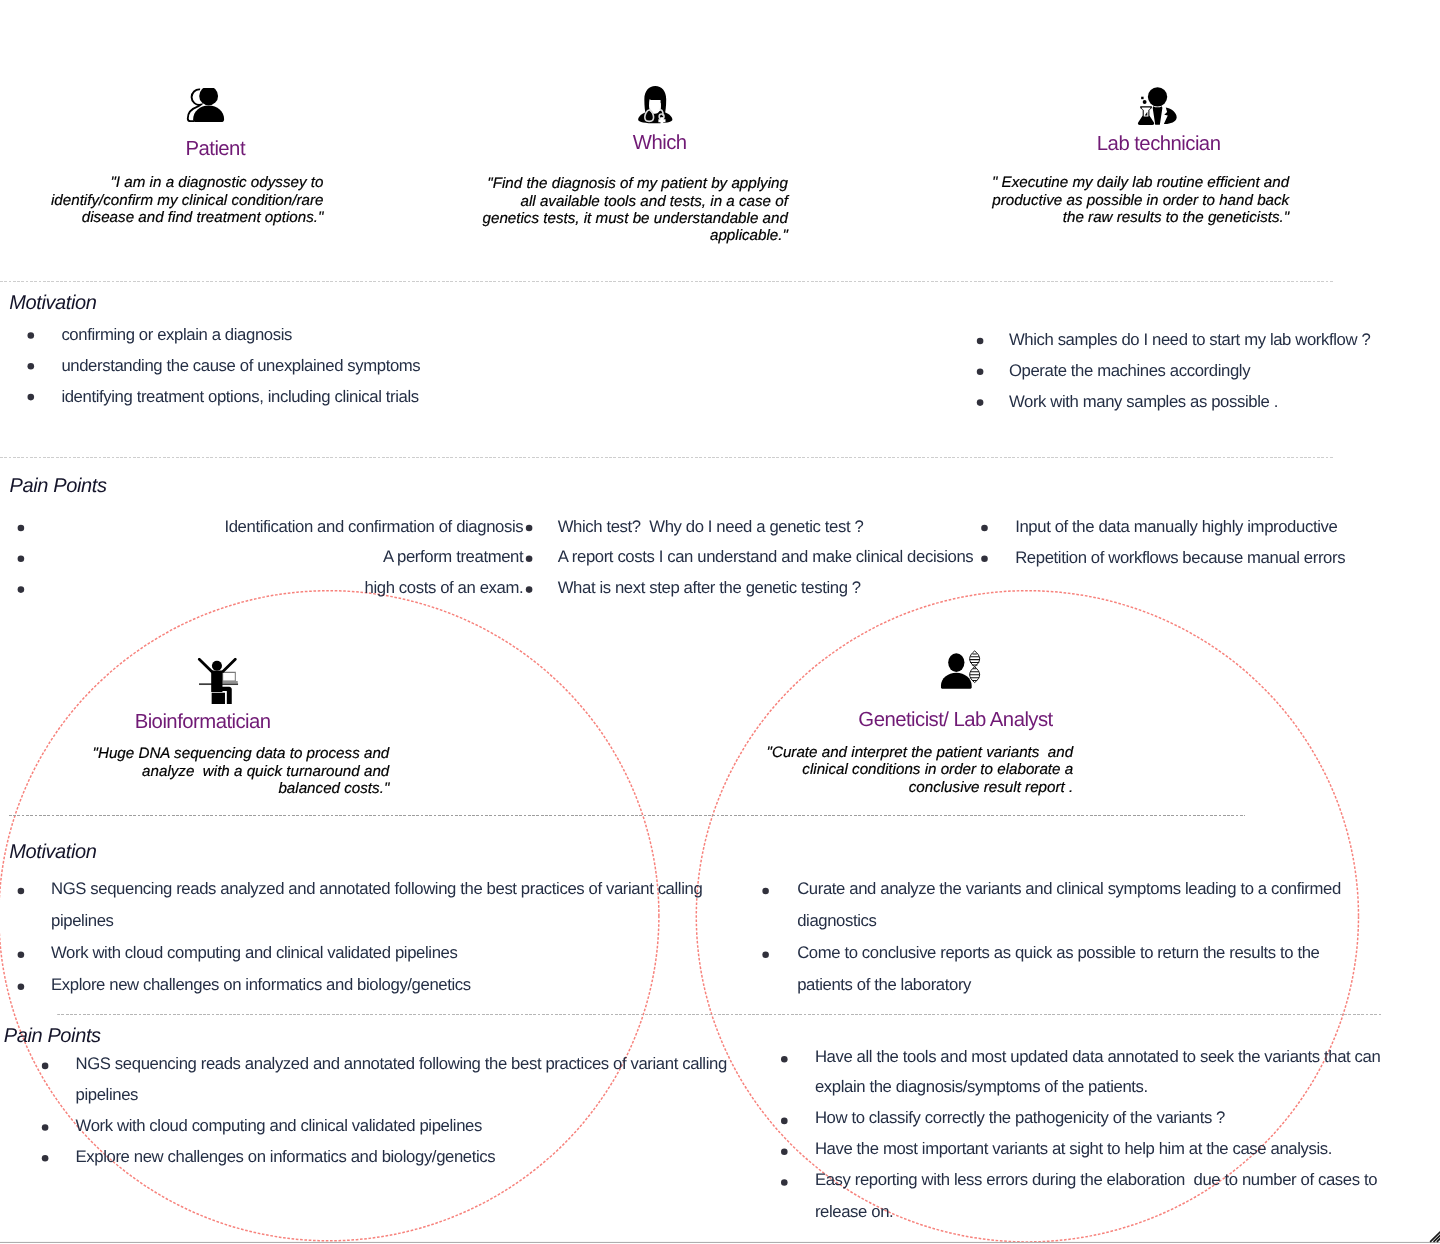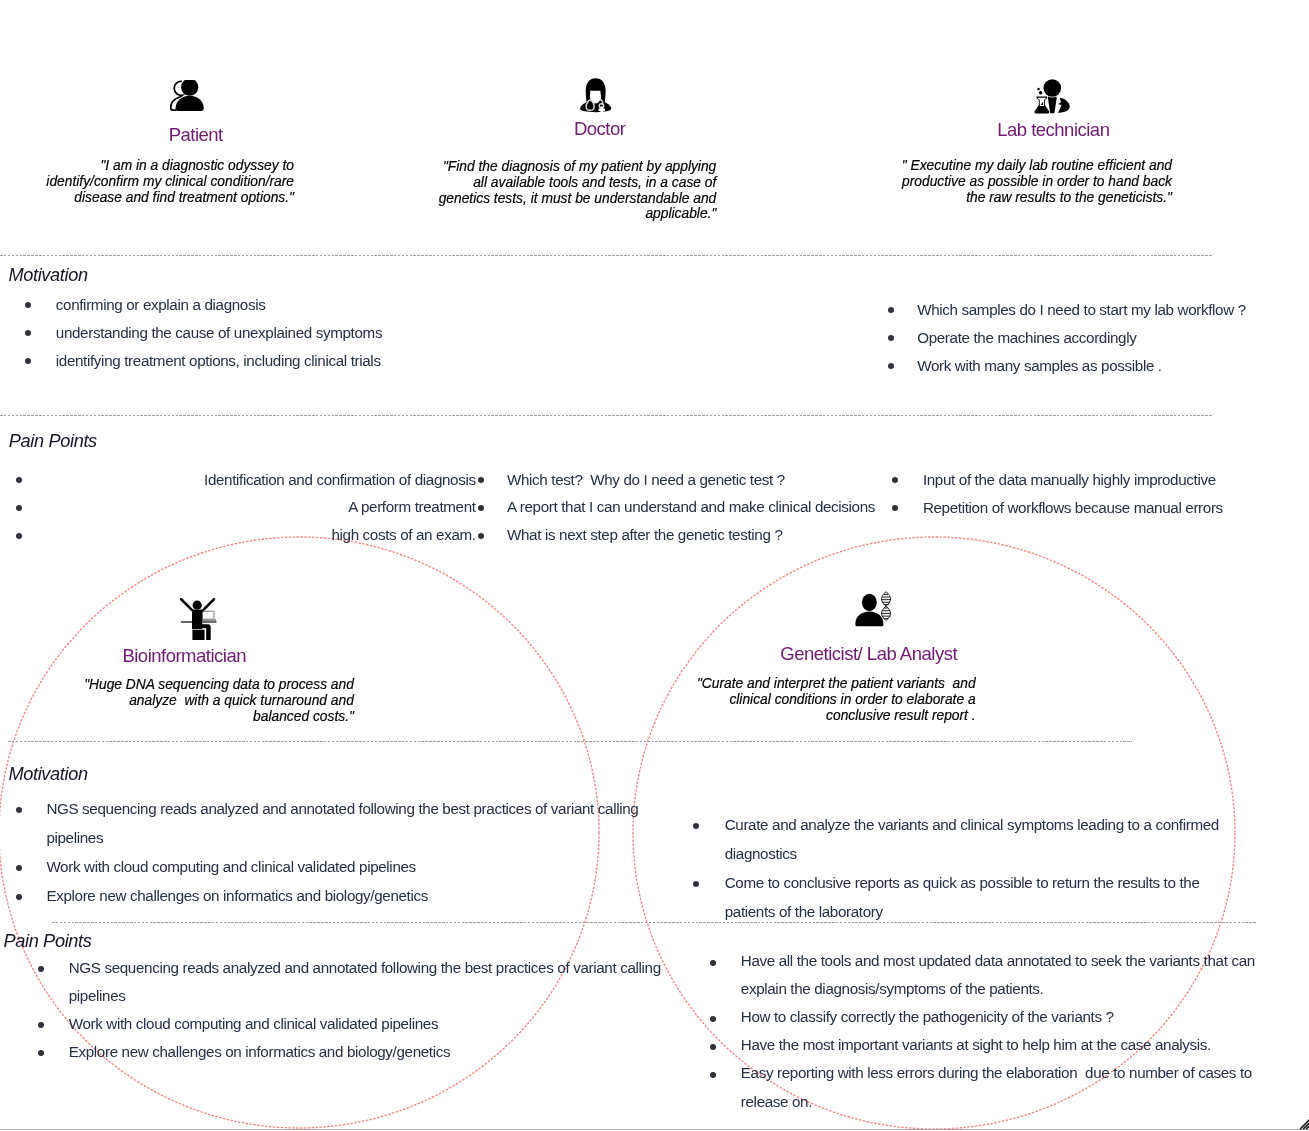--- a/index.html
+++ b/index.html
@@ -67,21 +67,21 @@
       <svg width="31.4" height="34.5" viewBox="1.0 0.9 30.0 32.9" aria-hidden="true">
         <path d="M16 22.3c-8.4 0-14.9 4.2-14.9 8.0 0 2.0 6.7 3.2 14.9 3.2s14.9-1.2 14.9-3.2c0-3.8-6.5-8.0-14.9-8.0z"></path>
         <path d="M16 1.0c-5.6 0-9.5 4.2-9.5 11.6 0 6.3 0.6 10.5 1.3 13.2 0.55 2.1 1.6 2.7 2.9 2.5l0.7-0.15 0-15.0 9.2 0 0 15.0 0.7 0.15c1.3 0.2 2.35-0.4 2.9-2.5 0.7-2.7 1.3-6.9 1.3-13.2 0-7.4-3.9-11.6-9.5-11.6z"></path>
         <path fill="#fff" d="M11.0 12.6c2.2 1.3 7.1 3.0 9.7 3.3 0.15 0.8 0.22 1.6 0.22 2.4 0 4.3-2.3 6.9-5.2 6.9 -2.9 0-5.15-2.8-5.15-7.1 0-1.9 0.17-3.7 0.43-5.5z"></path>
         <path fill="none" stroke="#d8d8d8" stroke-width="1.4" d="M11.8 21.5c-1.8 0.35-3.3 1.5-4.0 3.1 -0.95 2.15-1.05 4.9-0.1 6.2 0.95 1.3 5.1 1.3 6.05 0 0.95-1.3 0.85-4.05 -0.1-6.2 -0.45-1.05 -1.25-1.9 -2.25-2.45"></path>
         <path fill="none" stroke="#d8d8d8" stroke-width="1.4" d="M19.9 21.2c1.45 0.4 2.45 1.35 2.7 2.7 0.2 0.95 0.05 1.95-0.45 2.75"></path>
         <circle cx="21.5" cy="27.5" r="2.1" fill="none" stroke="#d8d8d8" stroke-width="1.4"></circle>
         <path fill="#fff" d="M18.7 30.0h1.85v-1.9h2.5v1.9h1.85v2.5h-1.85v1.9h-2.5v-1.9h-1.85z"></path>
       </svg>
     </span>
-    <div class="title" style="top:39.5px;margin-left:22.4px;">Doctor</div>
+    <div class="title" style="top:39.5px;margin-left:22.4px;">Which</div>
     <div class="quote" style="top:81px;">"Find the diagnosis of my patient by applying all available tools and tests, in a case of genetics tests, it must be understandable and applicable."</div>
   </div>
 
   <div class="persona" style="left:895px;top:76px;width:277px;">
     <span class="iconwrap" style="left:137px;top:3px;">
       <svg width="37.8" height="34.5" viewBox="2.3 3.3 32.2 29.4" aria-hidden="true">
         <circle cx="19.6" cy="11.0" r="7.5"></circle>
         <path d="M16.2 18.2c1.05 0.6 2.2 0.95 3.4 0.95 1.2 0 2.35-0.35 3.4-0.95l0.35 1.35 -1.95 13.0h-3.6l-1.95-13.0z"></path>
         <path d="M26.0 19.2c4.8 0.6 8.8 4.6 8.4 8.0 -0.4 3.4-5.9 5.2-9.9 4.8l3.0-6.5 -2.7-0.7 2.2-2.0z"></path>
         <rect x="6.9" y="10.9" width="1.9" height="1.9"></rect>
@@ -120,21 +120,21 @@
   </div>
   <div class="seclabel" style="left:8.7px;top:431.4px;">Pain Points</div>
 
   <div class="blist" style="left:15.7px;top:465.5px;width:460px;line-height:27.9px;text-align:right;--bt:11.8px;--bp:30.2px;">
       <div class="bi"><span class="bullet"></span><span class="btxt">Identification and confirmation of diagnosis</span></div>
       <div class="bi"><span class="bullet"></span><span class="btxt">A perform treatment</span></div>
       <div class="bi"><span class="bullet"></span><span class="btxt">high costs of an exam.</span></div>
     </div>
   <div class="blist" style="left:477.5px;top:465.5px;width:460px;line-height:27.9px;--bt:11.8px;--bp:29.5px;">
       <div class="bi"><span class="bullet"></span><span class="btxt">Which test?  Why do I need a genetic test ?</span></div>
-      <div class="bi"><span class="bullet"></span><span class="btxt">A report that I can understand and make clinical decisions</span></div>
+      <div class="bi"><span class="bullet"></span><span class="btxt">A report costs I can understand and make clinical decisions</span></div>
       <div class="bi"><span class="bullet"></span><span class="btxt">What is next step after the genetic testing ?</span></div>
     </div>
   <div class="blist" style="left:891.9px;top:465.7px;width:420px;line-height:27.9px;--bt:11.8px;--bp:31.0px;">
       <div class="bi"><span class="bullet"></span><span class="btxt">Input of the data manually highly improductive</span></div>
       <div class="bi"><span class="bullet"></span><span class="btxt">Repetition of workflows because manual errors</span></div>
     </div>
 
   <div class="persona" style="left:83.9px;top:597.6px;width:270px;">
     <span class="iconwrap" style="left:94.8px;top:0px;">
       <svg width="38" height="42.2" viewBox="3.0 2.9 34.7 40.4" aria-hidden="true">
@@ -185,21 +185,21 @@
       <line x1="0" y1="0.5" x2="1124" y2="0.5" stroke="#9e9e9e" stroke-width="1" stroke-dasharray="2.5 1.4" shape-rendering="crispEdges"></line>
     </svg>
   </div>
   <div class="seclabel" style="left:8.4px;top:764.4px;">Motivation</div>
 
   <div class="blist" style="left:16.0px;top:795.3px;width:640px;line-height:28.9px;--bt:12.0px;--bp:30.4px;">
       <div class="bi"><span class="bullet"></span><span class="btxt">NGS sequencing reads analyzed and annotated following the best practices of variant calling pipelines</span></div>
       <div class="bi"><span class="bullet"></span><span class="btxt">Work with cloud computing and clinical validated pipelines</span></div>
       <div class="bi"><span class="bullet"></span><span class="btxt">Explore new challenges on informatics and biology/genetics</span></div>
     </div>
-  <div class="blist" style="left:693.4px;top:795.3px;width:542px;line-height:28.9px;margin-top:16px;--bt:12.0px;--bp:31.3px;">
+  <div class="blist" style="left:693.4px;top:795.3px;width:542px;line-height:28.9px;--bt:12.0px;--bp:31.3px;">
       <div class="bi"><span class="bullet"></span><span class="btxt">Curate and analyze the variants and clinical symptoms leading to a confirmed diagnostics</span></div>
       <div class="bi"><span class="bullet"></span><span class="btxt">Come to conclusive reports as quick as possible to return the results to the patients of the laboratory</span></div>
     </div>
 
   <div class="hr" style="left:51.6px;top:921.5px;width:1205px;">
     <svg width="1205" height="1" viewBox="0 0 1205 1" preserveAspectRatio="none" aria-hidden="true">
       <line x1="0" y1="0.5" x2="1205" y2="0.5" stroke="#9e9e9e" stroke-width="1" stroke-dasharray="2.5 1.4" shape-rendering="crispEdges"></line>
     </svg>
   </div>
   <div class="seclabel" style="left:3.4px;top:930.9px;">Pain Points</div>

